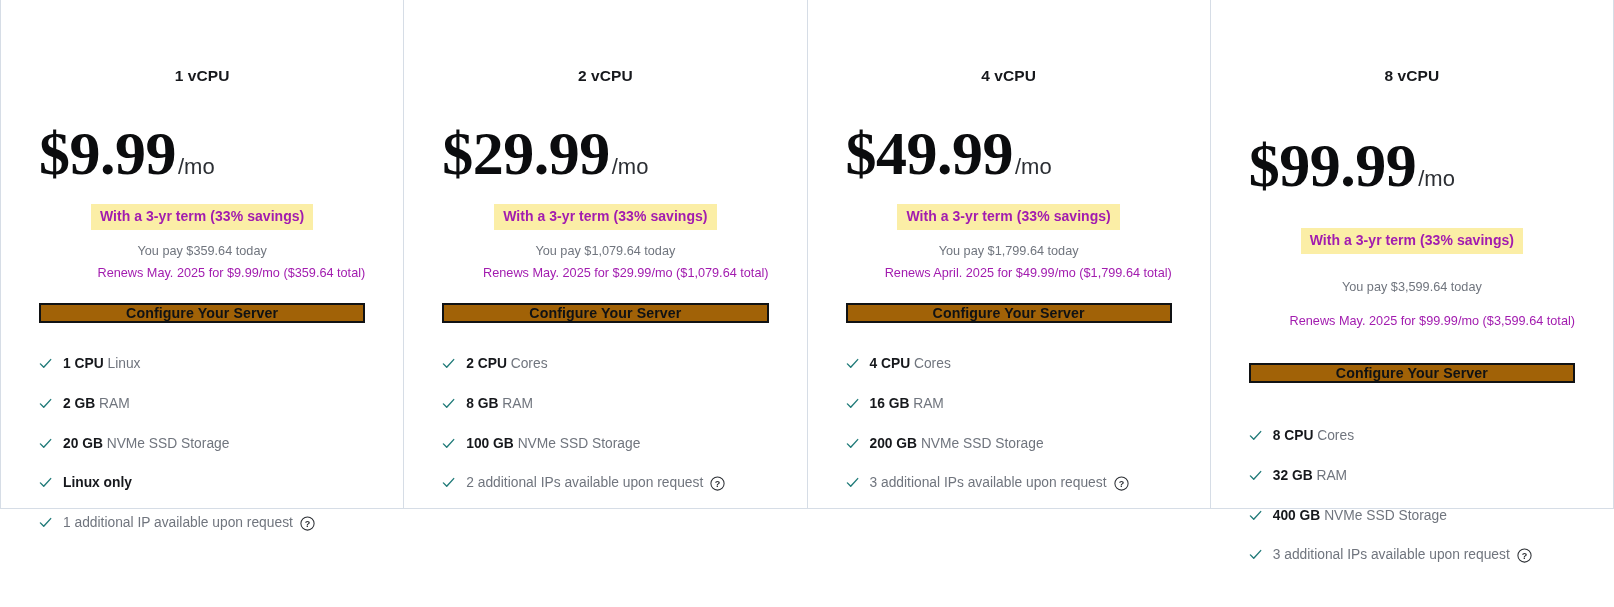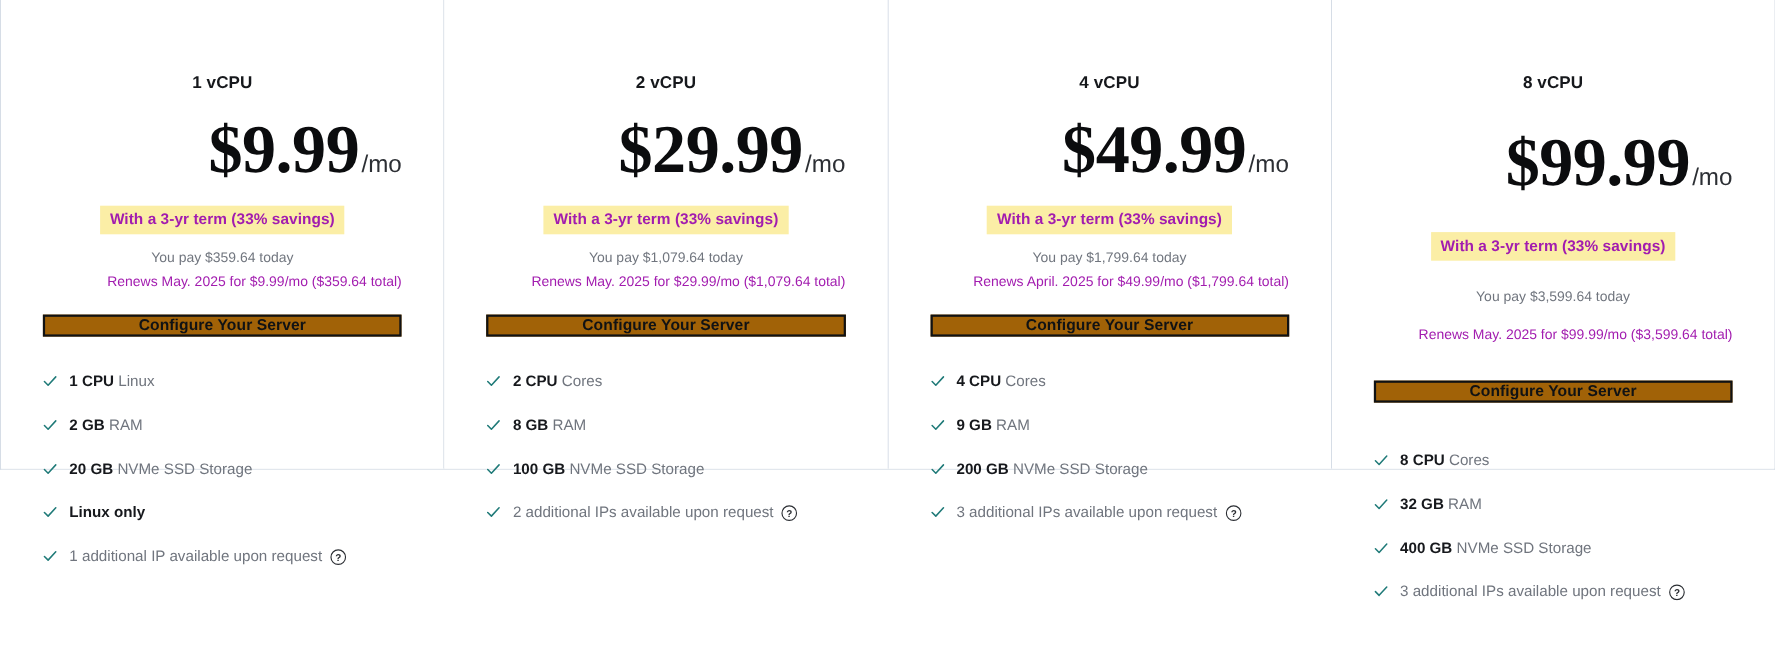--- a/index.html
+++ b/index.html
@@ -10,21 +10,21 @@
     width: 1614px;
     height: 607px;
     background: #ffffff;
     font-family: "Liberation Sans", sans-serif;
     overflow: hidden;
   }
 
   .pricing-grid {
     display: flex;
     width: 1614px;
-    height: 427px;
+    height: 509px;
     box-sizing: border-box;
     border-left: 1px solid #d6dde6;
     border-right: 1px solid #d6dde6;
     border-bottom: 1px solid #d6dde6;
     background: #fff;
   }
 
   .plan-card {
     flex: 1 1 0;
     box-sizing: border-box;
@@ -44,22 +44,22 @@
     margin-top: 68px;
     text-align: center;
     font-size: 15.5px;
     font-weight: bold;
     color: #16181c;
     letter-spacing: 0.1px;
     line-height: 1;
   }
 
   .price-row {
-    margin-top: 21px;
-    text-align: right;
+    margin-top: 38px;
+    text-align: left;
     white-space: nowrap;
     line-height: 1;
   }
   .price-amount {
     font-family: "Liberation Serif", serif;
     font-size: 62px;
     font-weight: bold;
     color: #0b0c0e;
     letter-spacing: -0.5px;
   }
@@ -287,21 +287,21 @@
           </svg>
           <span class="feature-line">
             <span class="feature-text"><span class="feature-strong">4 CPU</span><span class="feature-rest"> Cores</span></span>
           </span>
         </li>
         <li class="feature-item">
           <svg class="check-icon" viewBox="0 0 14 14" fill="none" xmlns="http://www.w3.org/2000/svg">
             <path d="M1.5 7.4 L5.1 11 L12.6 2.8" stroke="#1f7a78" stroke-width="1.5" stroke-linecap="round" stroke-linejoin="round"></path>
           </svg>
           <span class="feature-line">
-            <span class="feature-text"><span class="feature-strong">9 GB</span><span class="feature-rest"> RAM</span></span>
+            <span class="feature-text"><span class="feature-strong">16 GB</span><span class="feature-rest"> RAM</span></span>
           </span>
         </li>
         <li class="feature-item">
           <svg class="check-icon" viewBox="0 0 14 14" fill="none" xmlns="http://www.w3.org/2000/svg">
             <path d="M1.5 7.4 L5.1 11 L12.6 2.8" stroke="#1f7a78" stroke-width="1.5" stroke-linecap="round" stroke-linejoin="round"></path>
           </svg>
           <span class="feature-line">
             <span class="feature-text"><span class="feature-strong">200 GB</span><span class="feature-rest"> NVMe SSD Storage</span></span>
           </span>
         </li>

